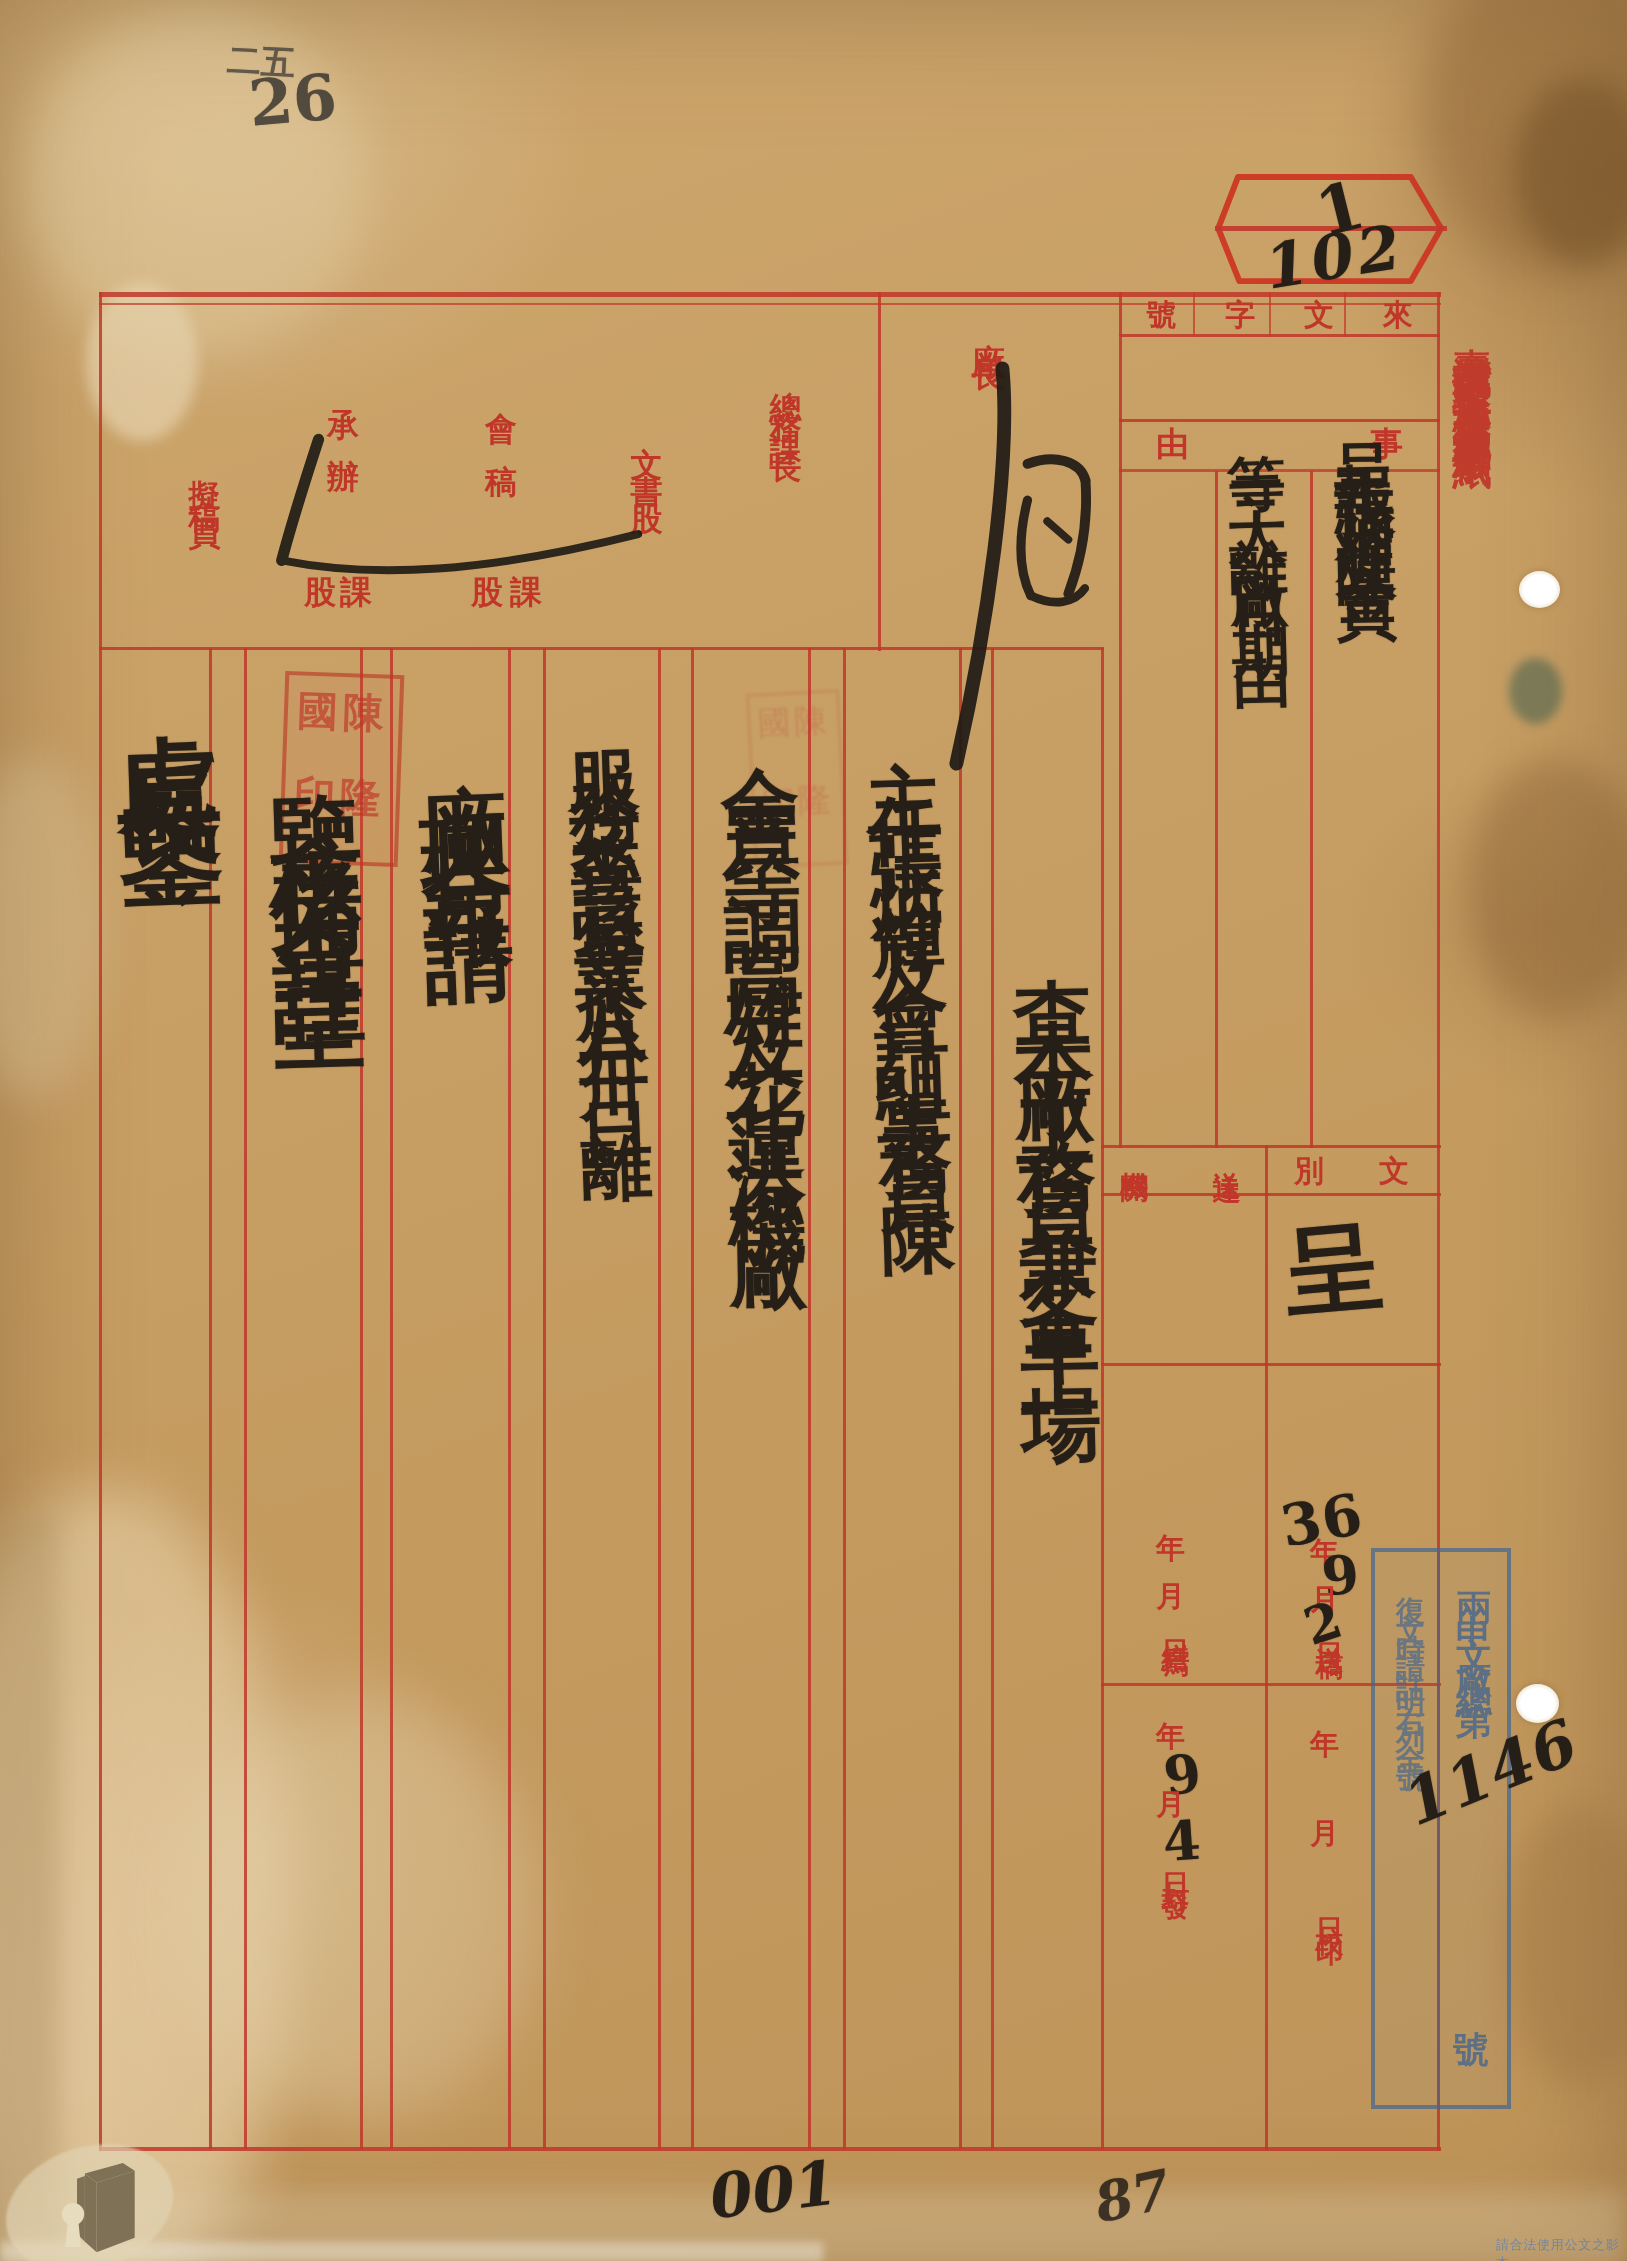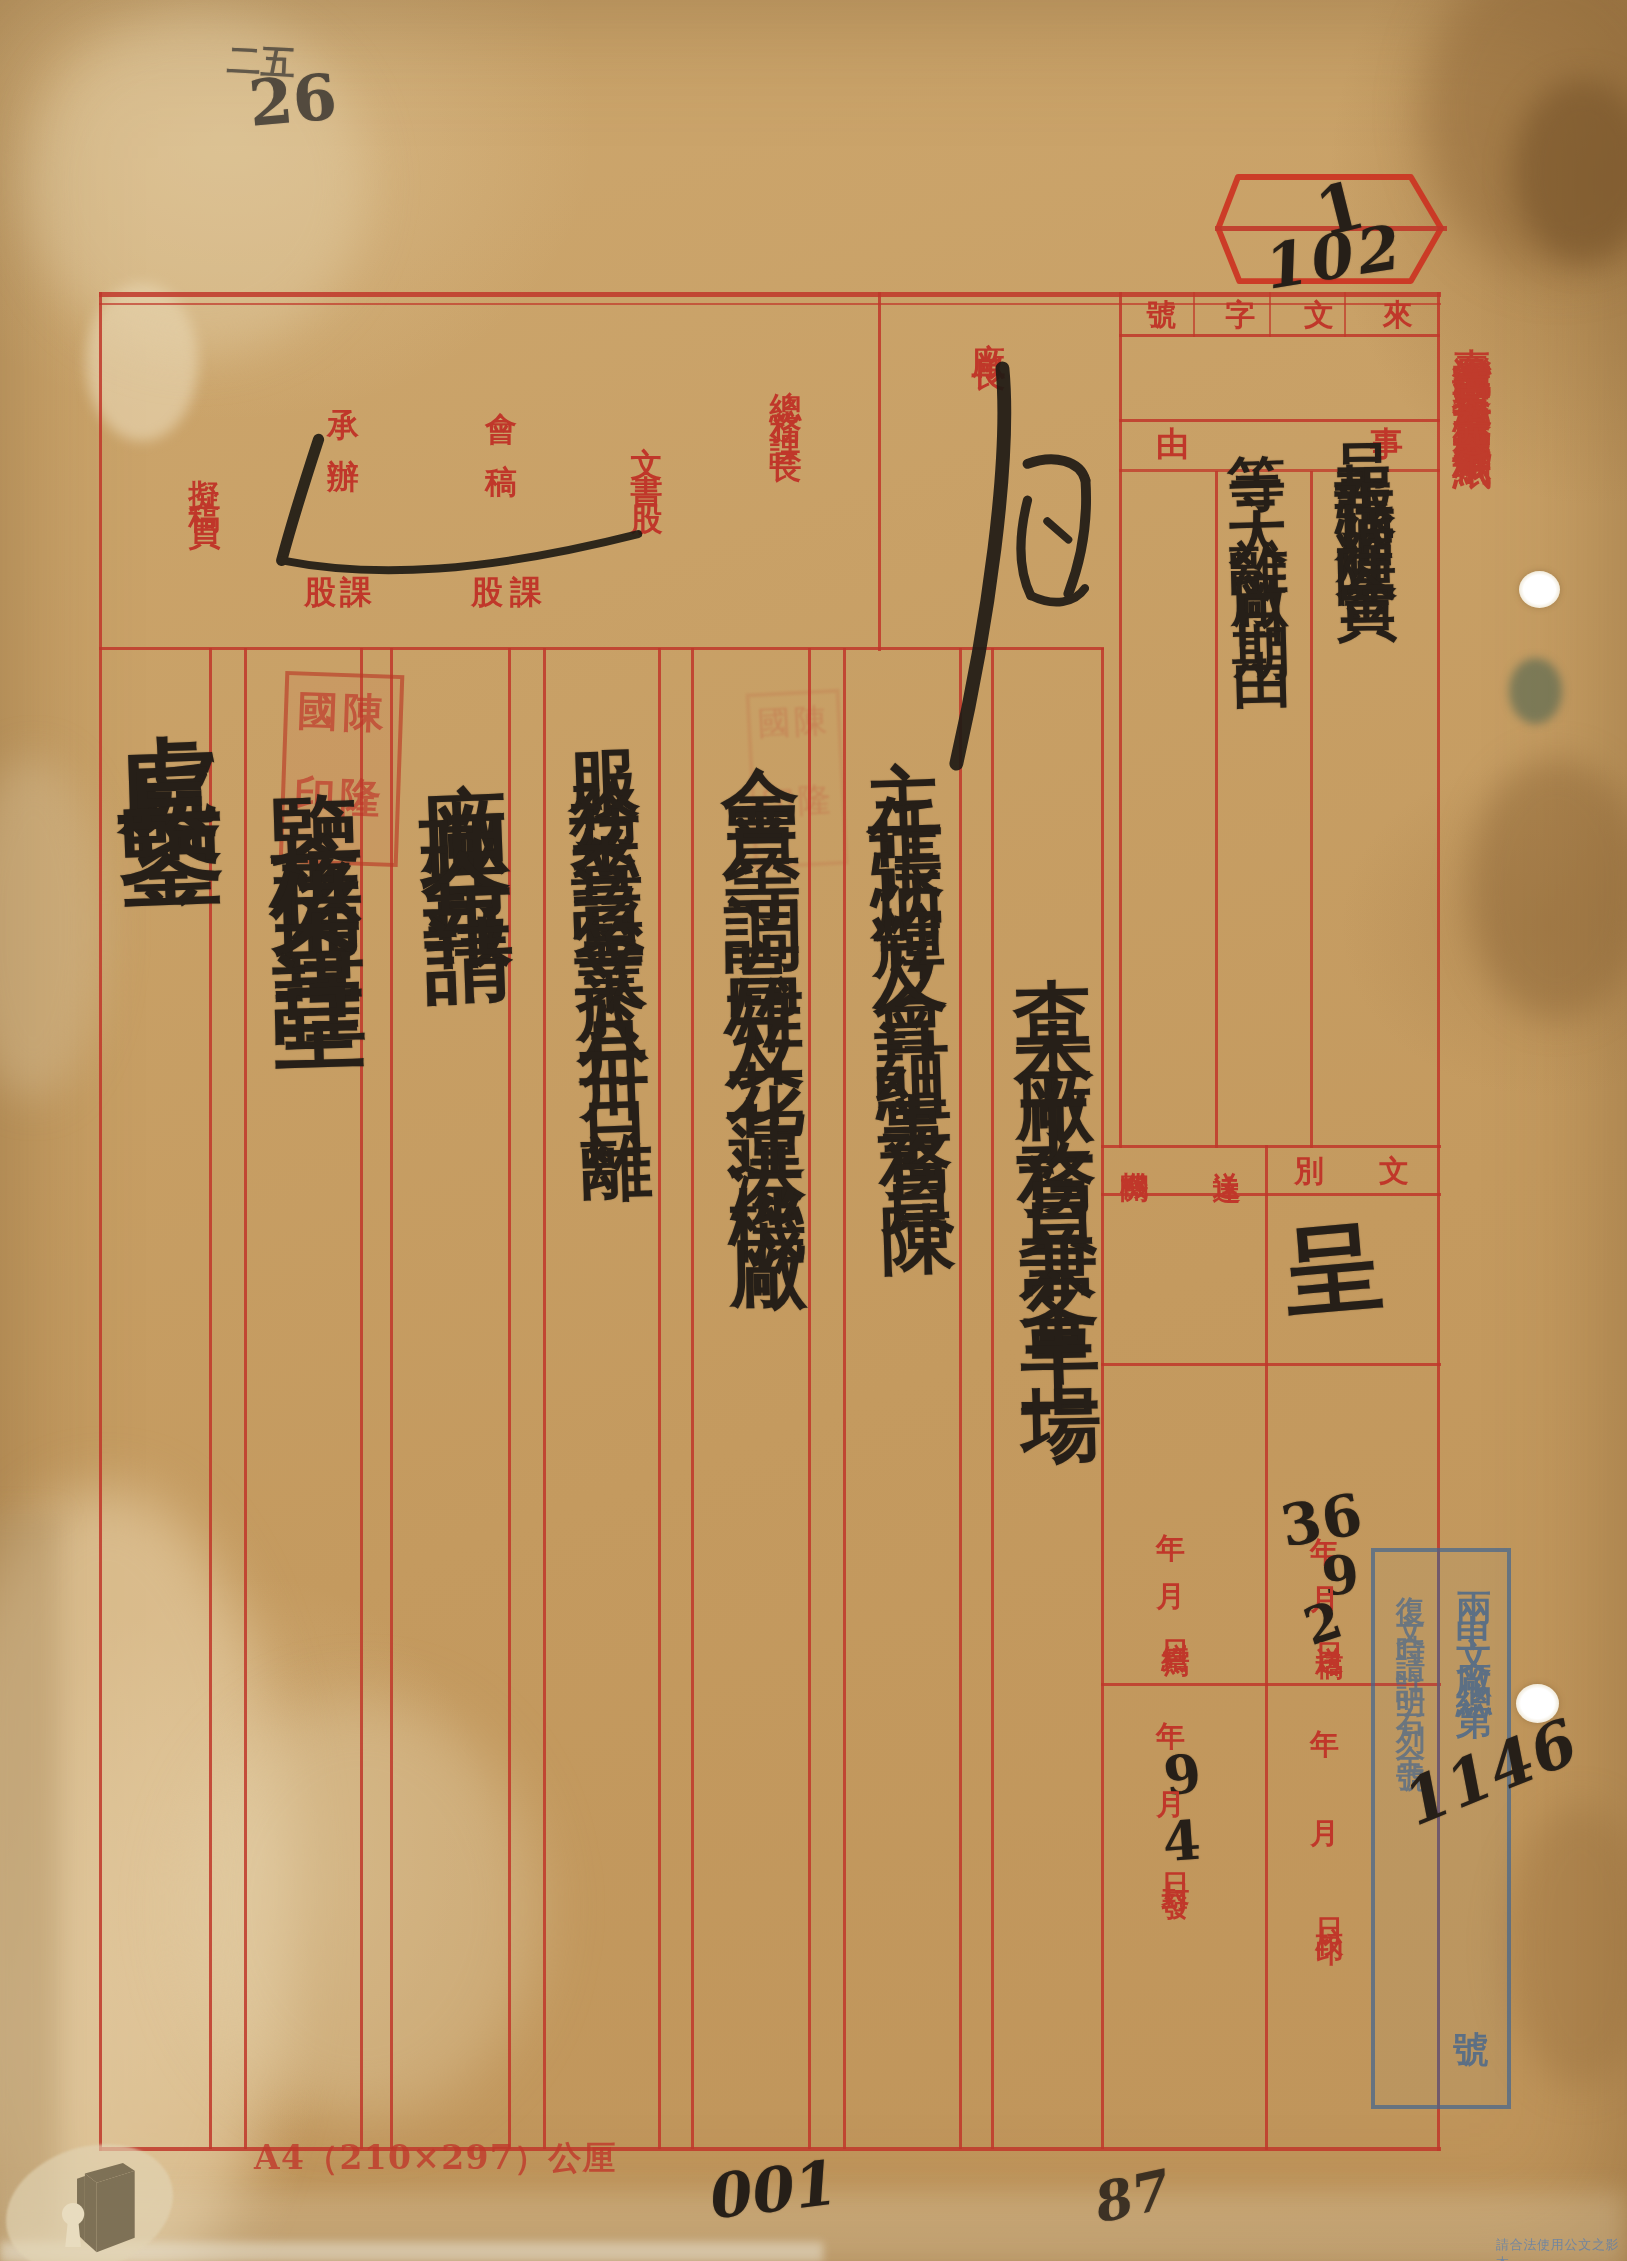--- a/index.html
+++ b/index.html
@@ -208,21 +208,20 @@
   <div class="abs" style="left:1371px;top:1548px;width:132px;height:553px;border:4px solid rgba(65,101,143,.7);filter:blur(0.3px);background:rgba(120,145,175,.06);">
     <div class="vl" style="left:62px;top:0;width:2.6px;height:553px;background:#41658f;opacity:.6;"></div>
     <div class="abs v bluestamp" style="left:75px;top:10.5px;font-size:36px;font-weight:700;letter-spacing:22.4px;opacity:.78;">兩申文廠總第</div>
     <span class="abs bluestamp" style="left:78px;top:474px;font-size:36px;font-weight:700;opacity:.78;">號</span>
     <div class="abs v bluestamp" style="left:16px;top:22.4px;font-size:29px;font-weight:700;letter-spacing:18.4px;opacity:.66;">復文時請註明右列全號</div>
   </div>
   <div class="abs hand" style="left:1401px;top:1735px;font-size:63px;font-style:italic;transform:rotate(-22deg);letter-spacing:1.3px;">1146</div>
 
   <div class="abs hand" style="left:710px;top:2154px;font-size:61px;font-style:italic;transform:rotate(-7deg);font-weight:600;">001</div>
   <div class="abs hand" style="left:1095px;top:2164px;font-size:54px;font-style:italic;transform:rotate(-12deg);opacity:.85;font-weight:600;">87</div>
-  <div class="abs print" style="left:254px;top:2136px;font-size:33px;font-weight:700;opacity:.78;letter-spacing:1.3px;">A4（210×297）公厘</div>
   <div class="abs" style="left:1496px;top:2236px;font-size:13px;color:#4a79b8;opacity:.65;letter-spacing:0.7px;">請合法使用公文之影本</div>
 
   <div class="abs" style="left:4px;top:2147px;width:171px;height:122px;border-radius:50%;background:rgba(226,212,180,.65);transform:rotate(-18deg);filter:blur(1.3px);"></div>
   <svg class="abs" style="left:39px;top:2159px;" width="118" height="105" viewBox="0 0 180 160">
     <g fill="#6e6148" opacity=".85">
       <polygon points="70,22 128,6 146,18 88,36"></polygon>
       <polygon points="88,36 146,18 146,120 88,142"></polygon>
       <polygon points="70,22 88,36 88,142 70,126"></polygon>
       <polygon points="58,30 70,26 70,126 58,114"></polygon>
     </g>

